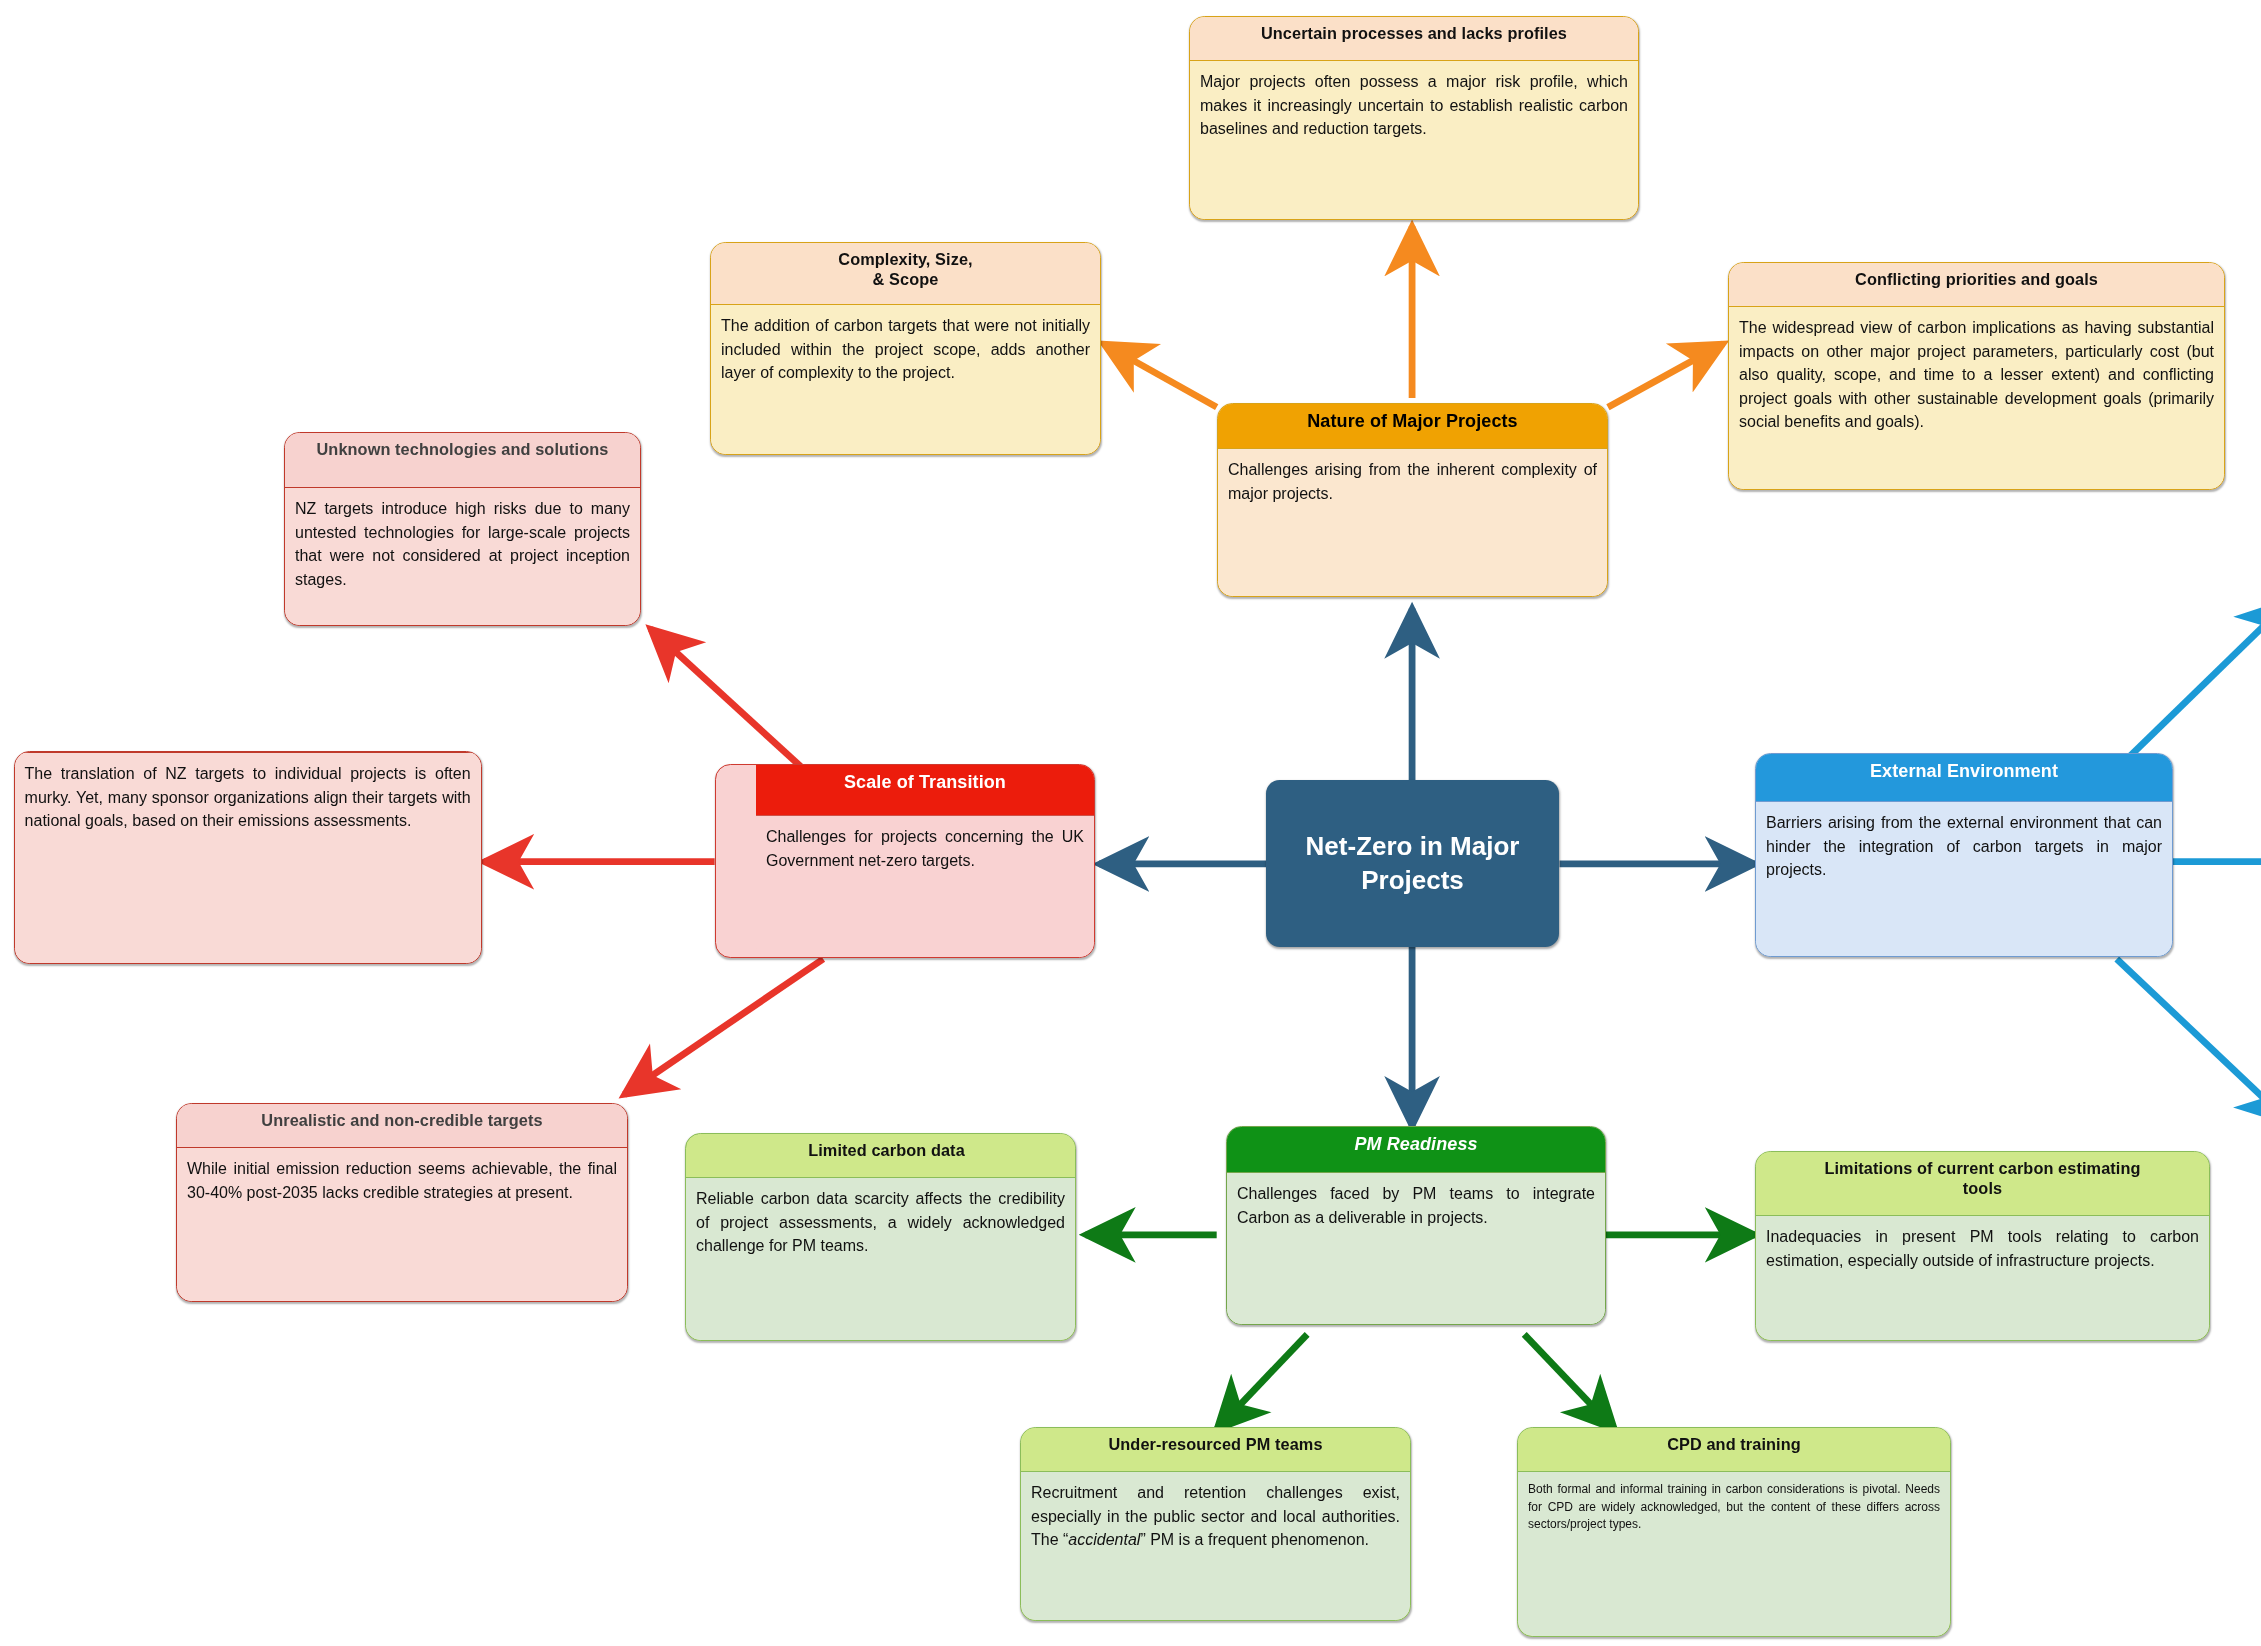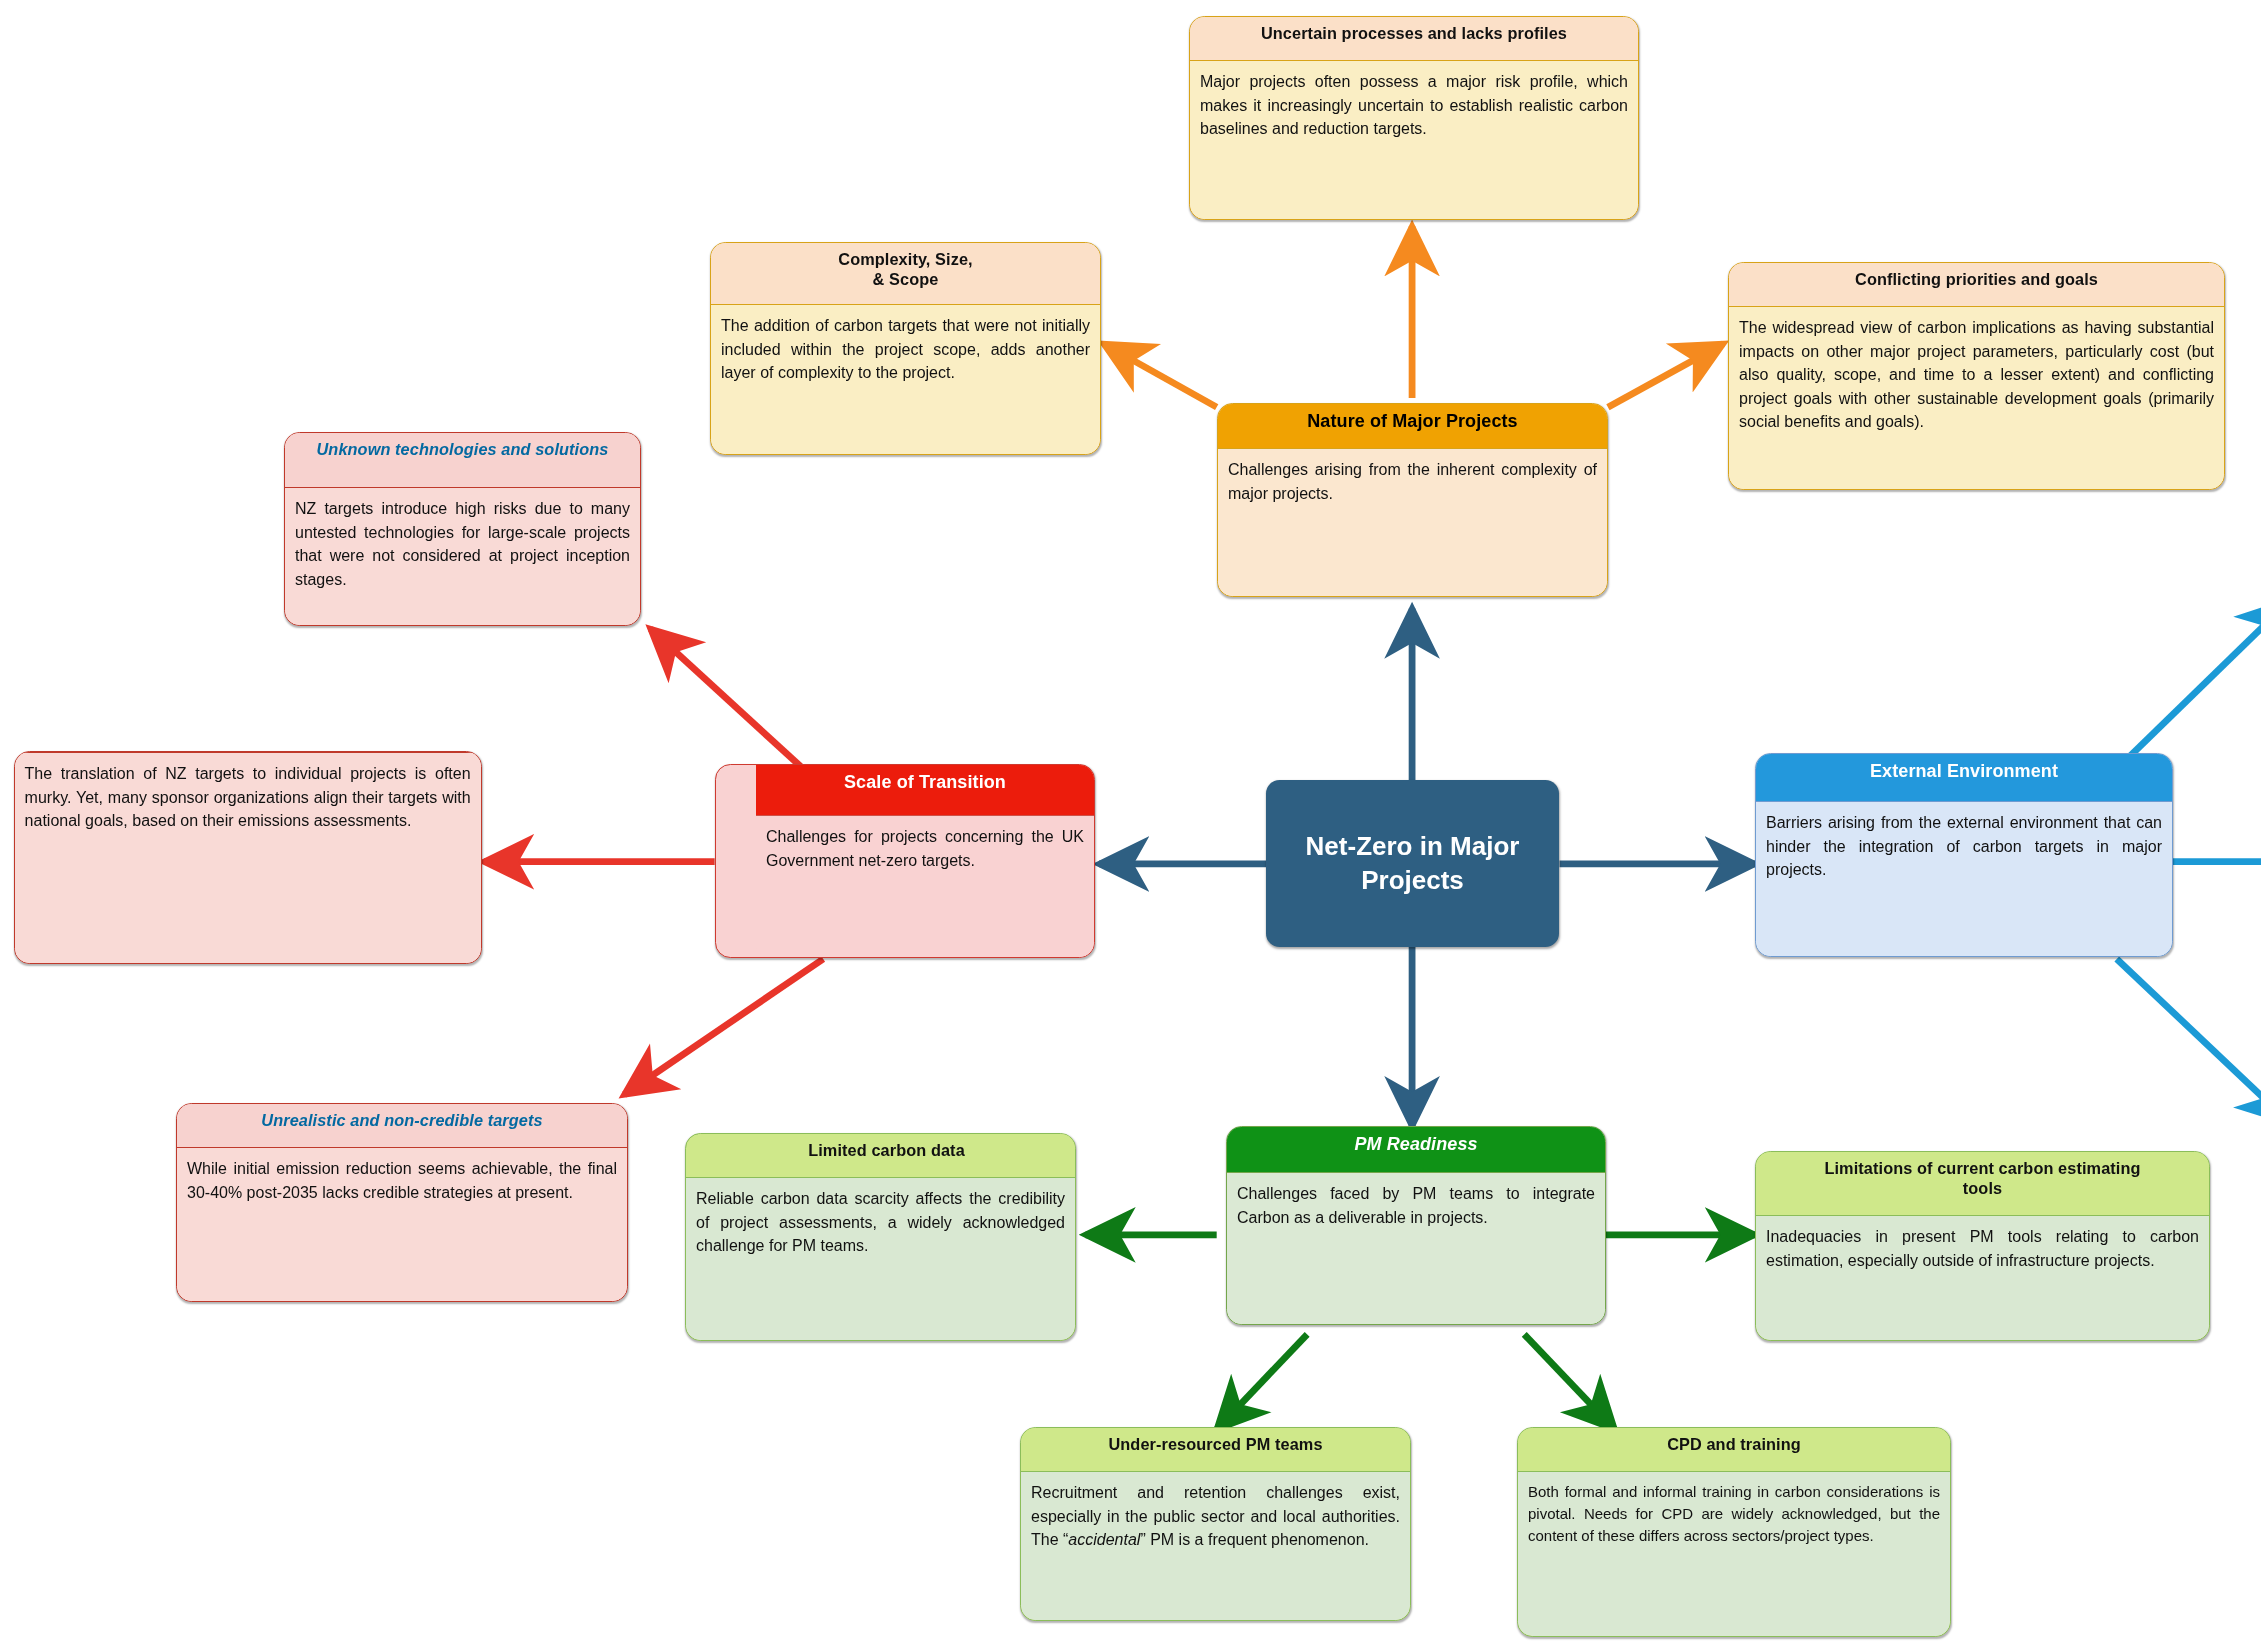--- a/index.html
+++ b/index.html
@@ -51,21 +51,21 @@
     text-align:center;
     line-height:1.3;
     box-shadow:0.9px 1.4px 2.3px rgba(0,0,0,0.35);
   }
 
   
   .red-main{background:#f9d2d2;border:1.4px solid #cf3a30;}
   .red-main .hdr{background:#ec1c0c;color:#ffffff;}
   .red-main .body{background:#f9d2d2;border-top:0.9px solid #cf5148;}
   .red-leaf{background:#f7d2cf;border:1.4px solid #c0392b;}
-  .red-leaf .hdr{background:#f7d2cf;color:#0369a1;font-style:italic;}
+  .red-leaf .hdr{background:#f7d2cf;color:#404040;}
   .red-leaf .body{background:#f9dad6;border-top:1.4px solid #c0392b;}
 
   
   .or-main{background:#fae6cd;border:1.4px solid #d8a318;}
   .or-main .hdr{background:#f0a202;color:#000000;}
   .or-main .body{background:#fbe7cf;border-top:0.9px solid #d8a318;}
   .or-leaf{background:#fbe0c8;border:1.4px solid #d8a318;}
   .or-leaf .hdr{background:#fbe0c8;color:#111111;}
   .or-leaf .body{background:#faeec4;border-top:1.4px solid #d8a318;}
 
@@ -198,17 +198,17 @@
     <div class="body" style="font-size:16px;">Inadequacies in present PM tools relating to carbon estimation, especially outside of infrastructure projects.</div>
   </div>
 
   <div class="node gr-leaf" style="left:1020px;top:1427px;width:391px;height:194px;">
     <div class="hdr" style="font-size:16.3px;height:43px;">Under-resourced PM teams</div>
     <div class="body" style="font-size:16px;"><span>Recruitment and retention challenges exist, especially in the public sector and local authorities. The “</span><i>accidental</i><span>” PM is a frequent phenomenon.</span></div>
   </div>
 
   <div class="node gr-leaf" style="left:1517px;top:1427px;width:434px;height:210px;">
     <div class="hdr" style="font-size:16.3px;height:43px;">CPD and training</div>
-    <div class="body" style="font-size:15px;">Both formal and informal training in carbon considerations is pivotal. Needs for CPD are widely acknowledged, but the content of these differs across sectors/project types.</div>
+    <div class="body" style="font-size:12px;">Both formal and informal training in carbon considerations is pivotal. Needs for CPD are widely acknowledged, but the content of these differs across sectors/project types.</div>
   </div>
 
 </div>
 
 
 </body></html>

